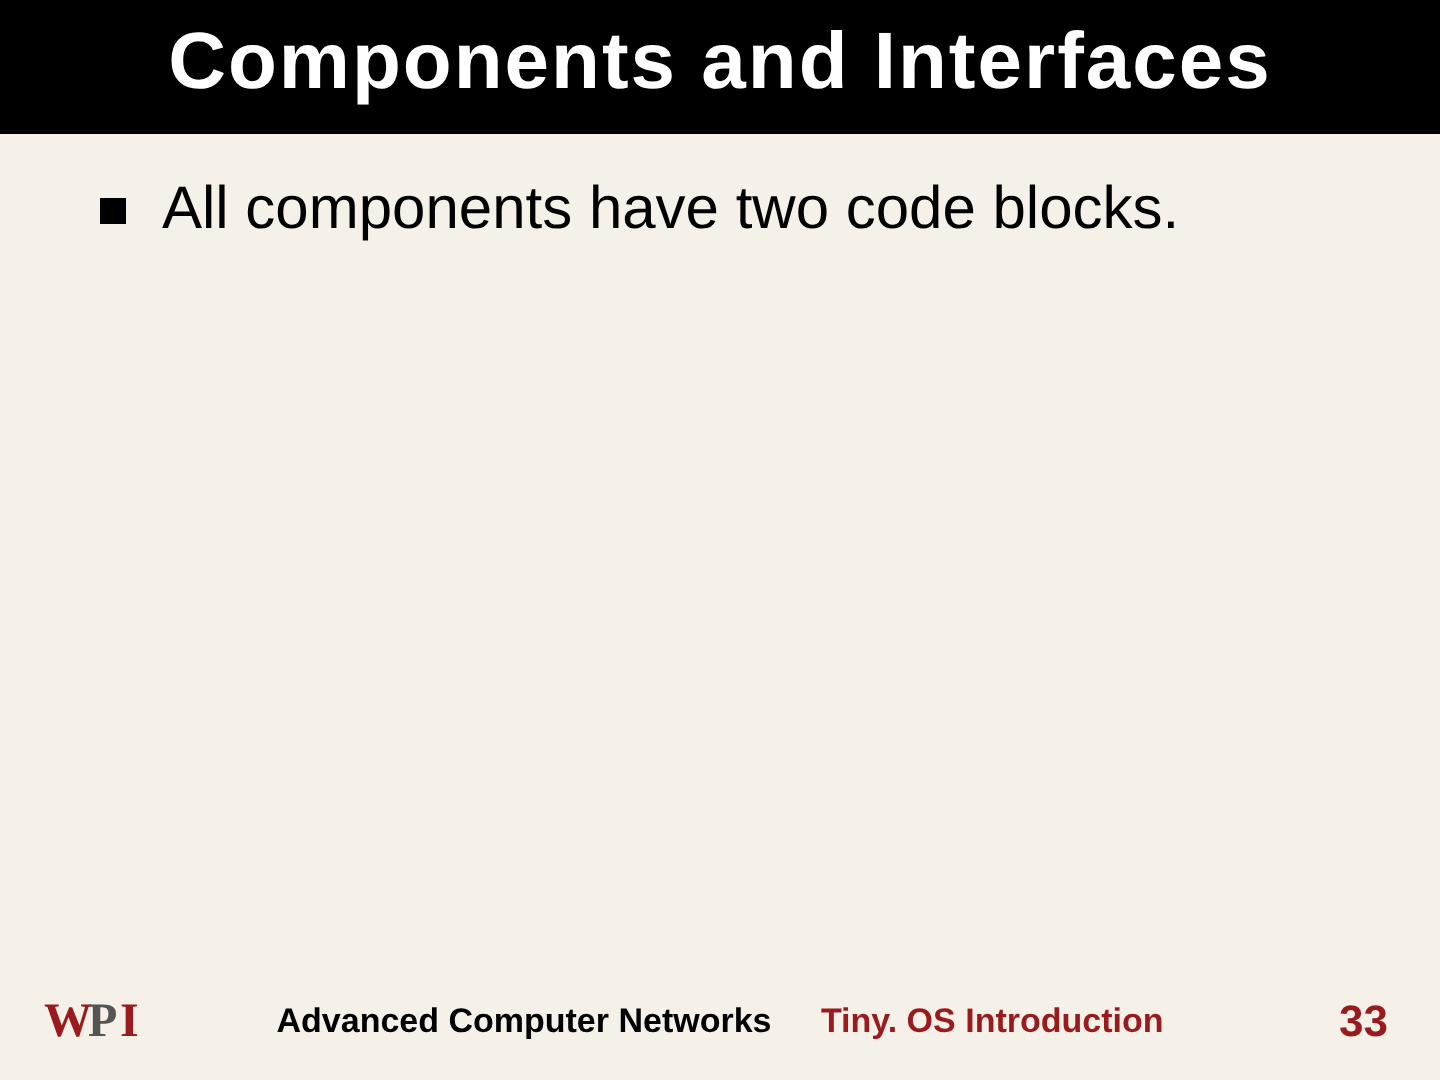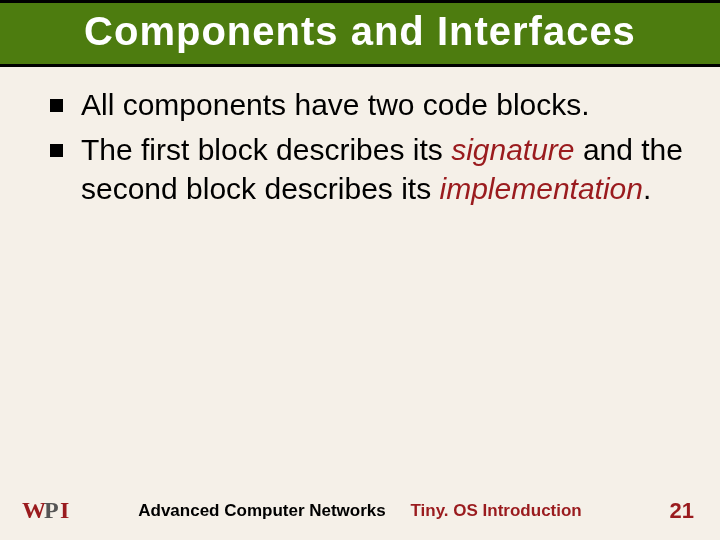--- a/index.html
+++ b/index.html
@@ -5,21 +5,21 @@
   * { margin: 0; padding: 0; box-sizing: border-box; }
   body {
     width: 720px;
     height: 540px;
     background: #f5f0e8;
     font-family: "Comic Sans MS", "Comic Sans", cursive, sans-serif;
     position: relative;
     overflow: hidden;
   }
   .title-bar {
-    background: #4d7c0f;
+    background: #000000;
     border-top: 3px solid #000;
     border-bottom: 3px solid #000;
     padding: 6px 0 10px 0;
     text-align: center;
   }
   .title-bar h1 {
     color: #fff;
     font-size: 40px;
     font-weight: bold;
     letter-spacing: 1px;
@@ -90,36 +90,30 @@
   <h1>Components and Interfaces</h1>
 </div>
 
 <div class="content">
 
   <div class="bullet-item">
     <div class="bullet-mark"></div>
     <div class="bullet-text">All components have two code blocks.</div>
   </div>
 
-  <div class="bullet-item">
-    <div class="bullet-mark"></div>
-    <div class="bullet-text">
-      <span>The first block describes its </span><span class="kw">signature</span><span> and the second block describes its </span><span class="kw">implementation</span><span>.</span>
-    </div>
-  </div>
 
 
 </div>
 
 <div class="footer">
   <div class="logo" aria-label="WPI">
     <svg width="60" height="30" viewBox="0 0 60 30">
       <text x="0" y="22" font-family="Georgia, 'Times New Roman', serif" font-size="24" font-weight="bold" fill="#9a1b1e">W</text>
       <text x="22" y="22" font-family="Georgia, 'Times New Roman', serif" font-size="24" font-weight="bold" fill="#555">P</text>
       <text x="38" y="22" font-family="Georgia, 'Times New Roman', serif" font-size="24" font-weight="bold" fill="#9a1b1e">I</text>
     </svg>
   </div>
   <div class="footer-center">
     <span class="course">Advanced Computer Networks</span>
     <span class="topic">Tiny. OS Introduction</span>
   </div>
-  <div class="page-num">21</div>
+  <div class="page-num">33</div>
 </div>
 
 </body></html>

